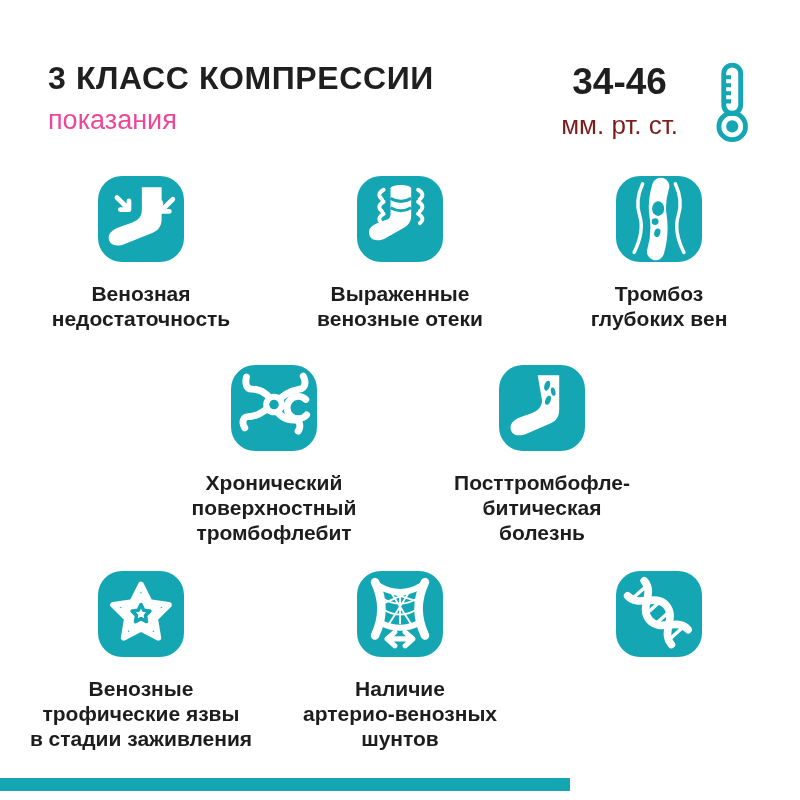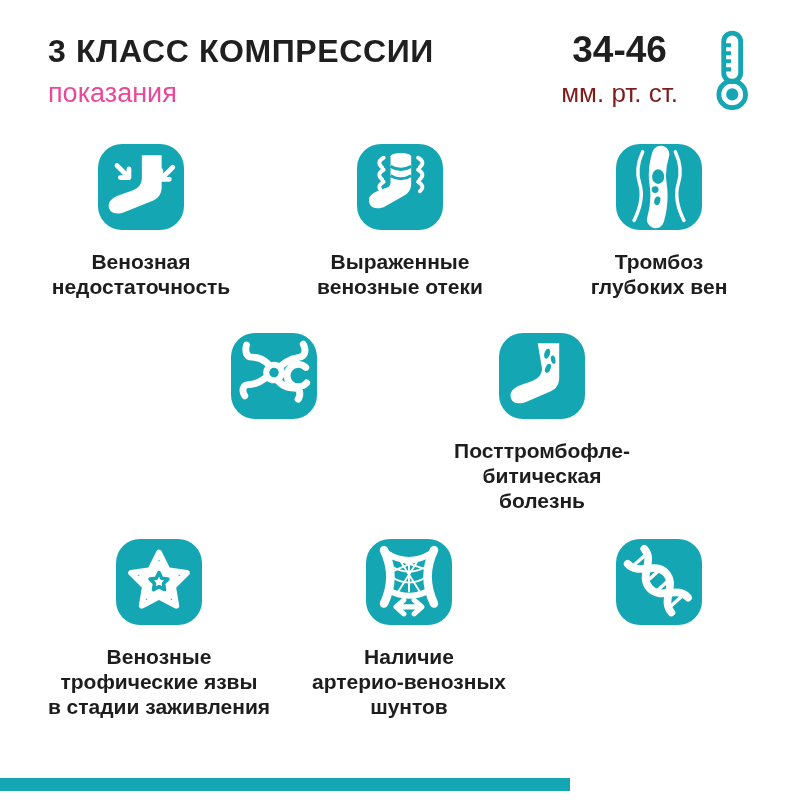--- a/index.html
+++ b/index.html
@@ -5,36 +5,36 @@
   html,body{margin:0;padding:0;}
   body{
     width:800px;height:800px;background:#ffffff;position:relative;overflow:hidden;
     font-family:"Liberation Sans", sans-serif;color:var(--text,#1c1c1c);
   }
   :root{--accent:#14a6b3;--text:#1c1c1c;}
   .w{fill:#ffffff;}
   .ws{stroke:#ffffff;}
   .acc{fill:var(--accent);}
   .accs{stroke:var(--accent);}
-  header{display:flex;justify-content:space-between;align-items:center;padding:16px 44px 0 48px;margin-top:12px;}
+  header{display:flex;justify-content:space-between;align-items:flex-start;padding:60px 44px 0 48px;}
   .page-title{font-size:32px;font-weight:700;letter-spacing:.6px;margin:0;color:#1f1f1f;}
   .page-subtitle{font-size:27px;margin-top:8px;color:#ec4899;}
   .head-right{display:flex;gap:28px;align-items:flex-start;}
   .pressure{text-align:center;margin-top:2px;}
   .pressure-value{font-size:37px;font-weight:700;color:#1f1f1f;line-height:1.1;}
   .pressure-units{font-size:26px;margin-top:7px;color:#7f1d1d;}
   .therm{display:block;}
   .row{display:flex;}
   .row-1{margin-top:30px;}
   .row-3col{justify-content:space-between;padding:0 16px;}
   .row-3col .item{width:250px;}
   .row-2col{justify-content:center;gap:8px;margin-left:16px;}
   .row-2col .item{width:260px;}
   .row-2{margin-top:34px;}
-  .row-3{margin-top:26px;justify-content:flex-end;}
+  .row-3{margin-top:26px;}
   .item{display:flex;flex-direction:column;align-items:center;}
   .tile{width:86px;height:86px;border-radius:24px;background:var(--accent);display:flex;align-items:center;justify-content:center;}
   .tile svg{width:86px;height:86px;display:block;}
   .label{margin-top:19px;font-size:21px;font-weight:700;line-height:25px;text-align:center;white-space:pre-line;color:#1d1d1d;}
   .footer-bar{position:absolute;left:0;top:778px;width:570px;height:13px;background:var(--accent);}
 </style>
 </head>
 <body>
 
 <header>
@@ -105,20 +105,23 @@
           <path d="M50 46 C44 34 36 28 24 28 C18 28 16 22 18 14"></path>
           <path d="M50 46 C58 36 68 30 80 28 C86 27 88 20 84 13"></path>
           <path d="M50 46 C40 52 32 60 20 60 C14 60 12 67 16 73"></path>
           <path d="M50 46 C54 58 62 64 74 64 C80 64 82 71 78 77"></path>
           <path d="M87 40 a13 13 0 1 0 1 18"></path>
         </g>
         <circle class="w" cx="50" cy="46" r="12.5"></circle>
         <circle class="acc" cx="50" cy="46" r="5.5"></circle>
       </svg>
     </div>
+    <div class="label">Хронический
+поверхностный
+тромбофлебит</div>
   </div>
   <div class="item">
     <div class="tile">
       <svg viewBox="0 0 100 100">
         <path class="w" d="M45 12 h25 v40 c0 9 -4.5 14 -12.5 17 L32 80 c-10 4 -17.5 1 -18.5 -6 c-1 -7 5.5 -11 13.5 -14 l11 -4 c8 -3 12 -8 12 -15 z"></path>
         <ellipse class="acc" cx="56" cy="24" rx="3.2" ry="6" transform="rotate(18 56 24)"></ellipse>
         <ellipse class="acc" cx="63" cy="31" rx="2.6" ry="5" transform="rotate(-12 63 31)"></ellipse>
         <ellipse class="acc" cx="57" cy="41" rx="3" ry="5.5" transform="rotate(22 57 41)"></ellipse>
       </svg>
     </div>

